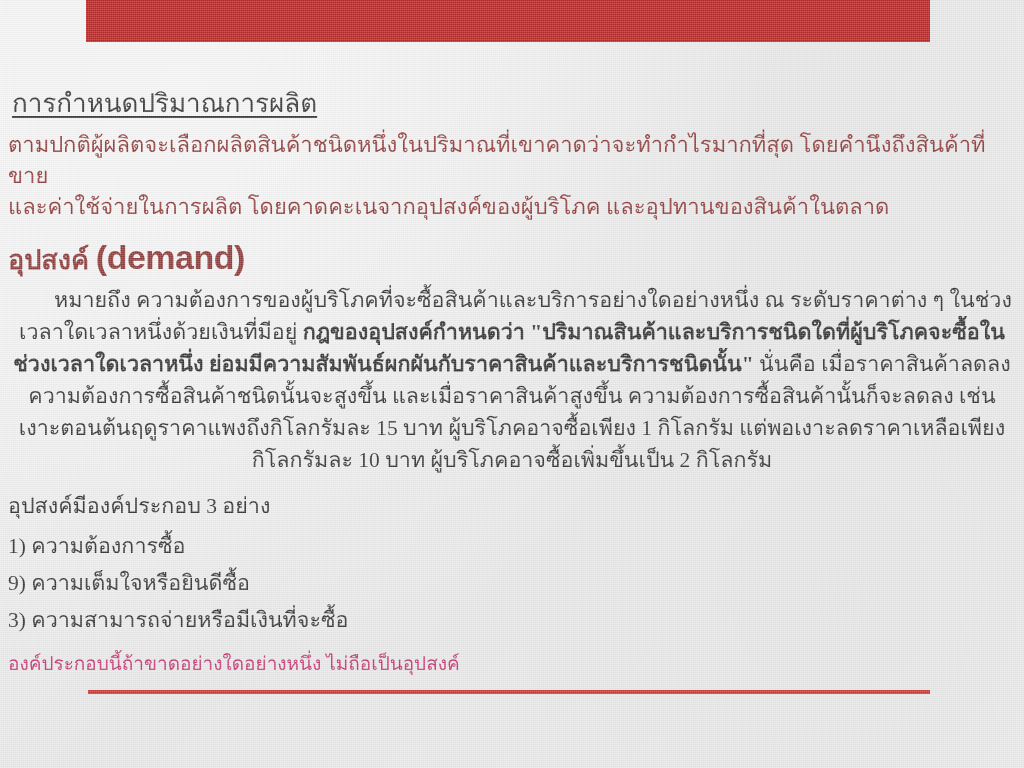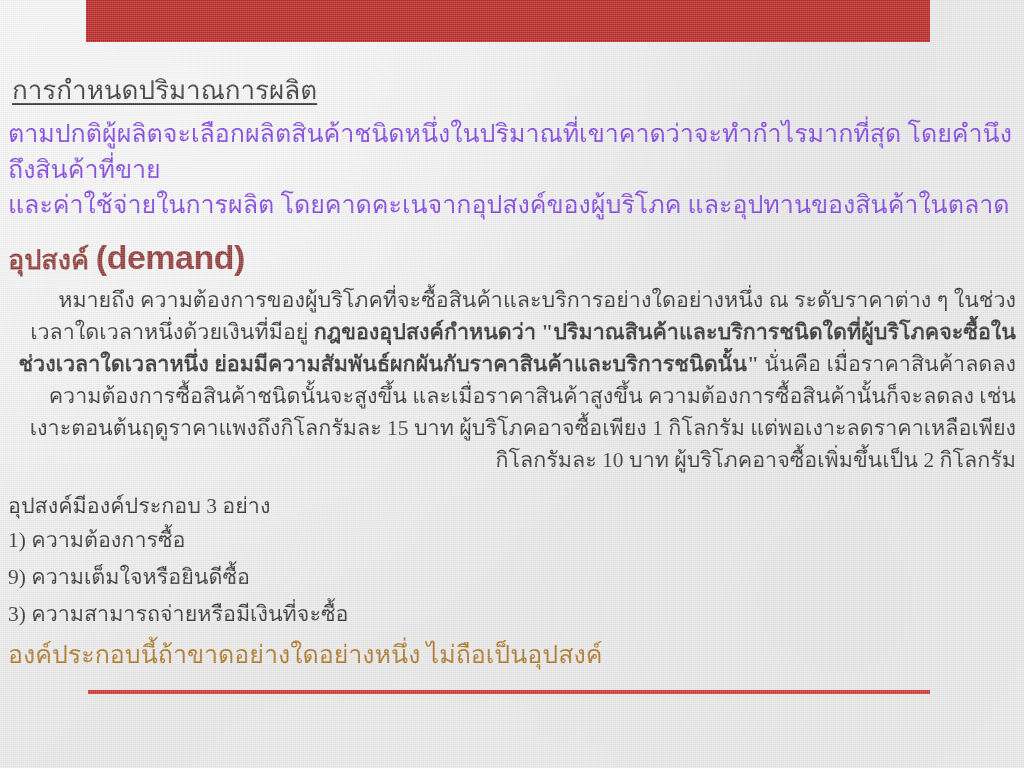--- a/index.html
+++ b/index.html
@@ -41,39 +41,39 @@
     left: 86px;
     top: 0px;
     width: 844px;
     height: 42px;
     background: #b00505;
   }
 
   .content {
     position: absolute;
     left: 8px;
-    top: 78px;
+    top: 91px;
     width: 1008px;
   }
 
   .title {
     font-size: 26px;
     line-height: 1.0;
     color: #1a1a1a;
     text-decoration: underline;
     text-underline-offset: 4px;
     margin: 0 0 6px 4px;
     font-weight: normal;
     display: inline-block;
   }
 
   .para {
-    font-size: 25px;
+    font-size: 22px;
     line-height: 1.42;
-    color: #6d28d9;
+    color: #7f1d1d;
     margin: 0;
     white-space: pre-wrap;
   }
 
   .para-intro {
     margin-top: 6px;
   }
 
   .heading-demand {
     margin: 16px 0 2px 0;
@@ -90,52 +90,53 @@
     font-weight: bold;
     font-family: "Liberation Sans", "DejaVu Sans", sans-serif;
     letter-spacing: -0.5px;
   }
 
   .body-block {
     margin-top: 8px;
     font-size: 21.5px;
     line-height: 1.49;
     color: #171717;
-    text-align: right;
+    text-align: center;
   }
   .body-block .indent {
     display: inline-block;
     width: 42px;
   }
   .body-block b {
     font-weight: bold;
   }
 
   .sub-heading {
     font-size: 21.5px;
     color: #141414;
     text-underline-offset: 3px;
     margin-top: 12px;
     display: inline-block;
   }
 
   .list {
+    margin-top: 6px;
     font-size: 21.5px;
     line-height: 1.72;
     color: #171717;
   }
   .list-item {
     margin: 0;
   }
 
   .closing {
-    font-size: 25px;
+    font-size: 19px;
     line-height: 1.5;
-    color: #a16207;
-    margin-top: 3px;
+    color: #be185d;
+    margin-top: 11px;
     position: relative;
   }
 
   
   .red-rule {
     position: absolute;
     left: 88px;
     top: 690px;
     width: 842px;
     height: 4px;

